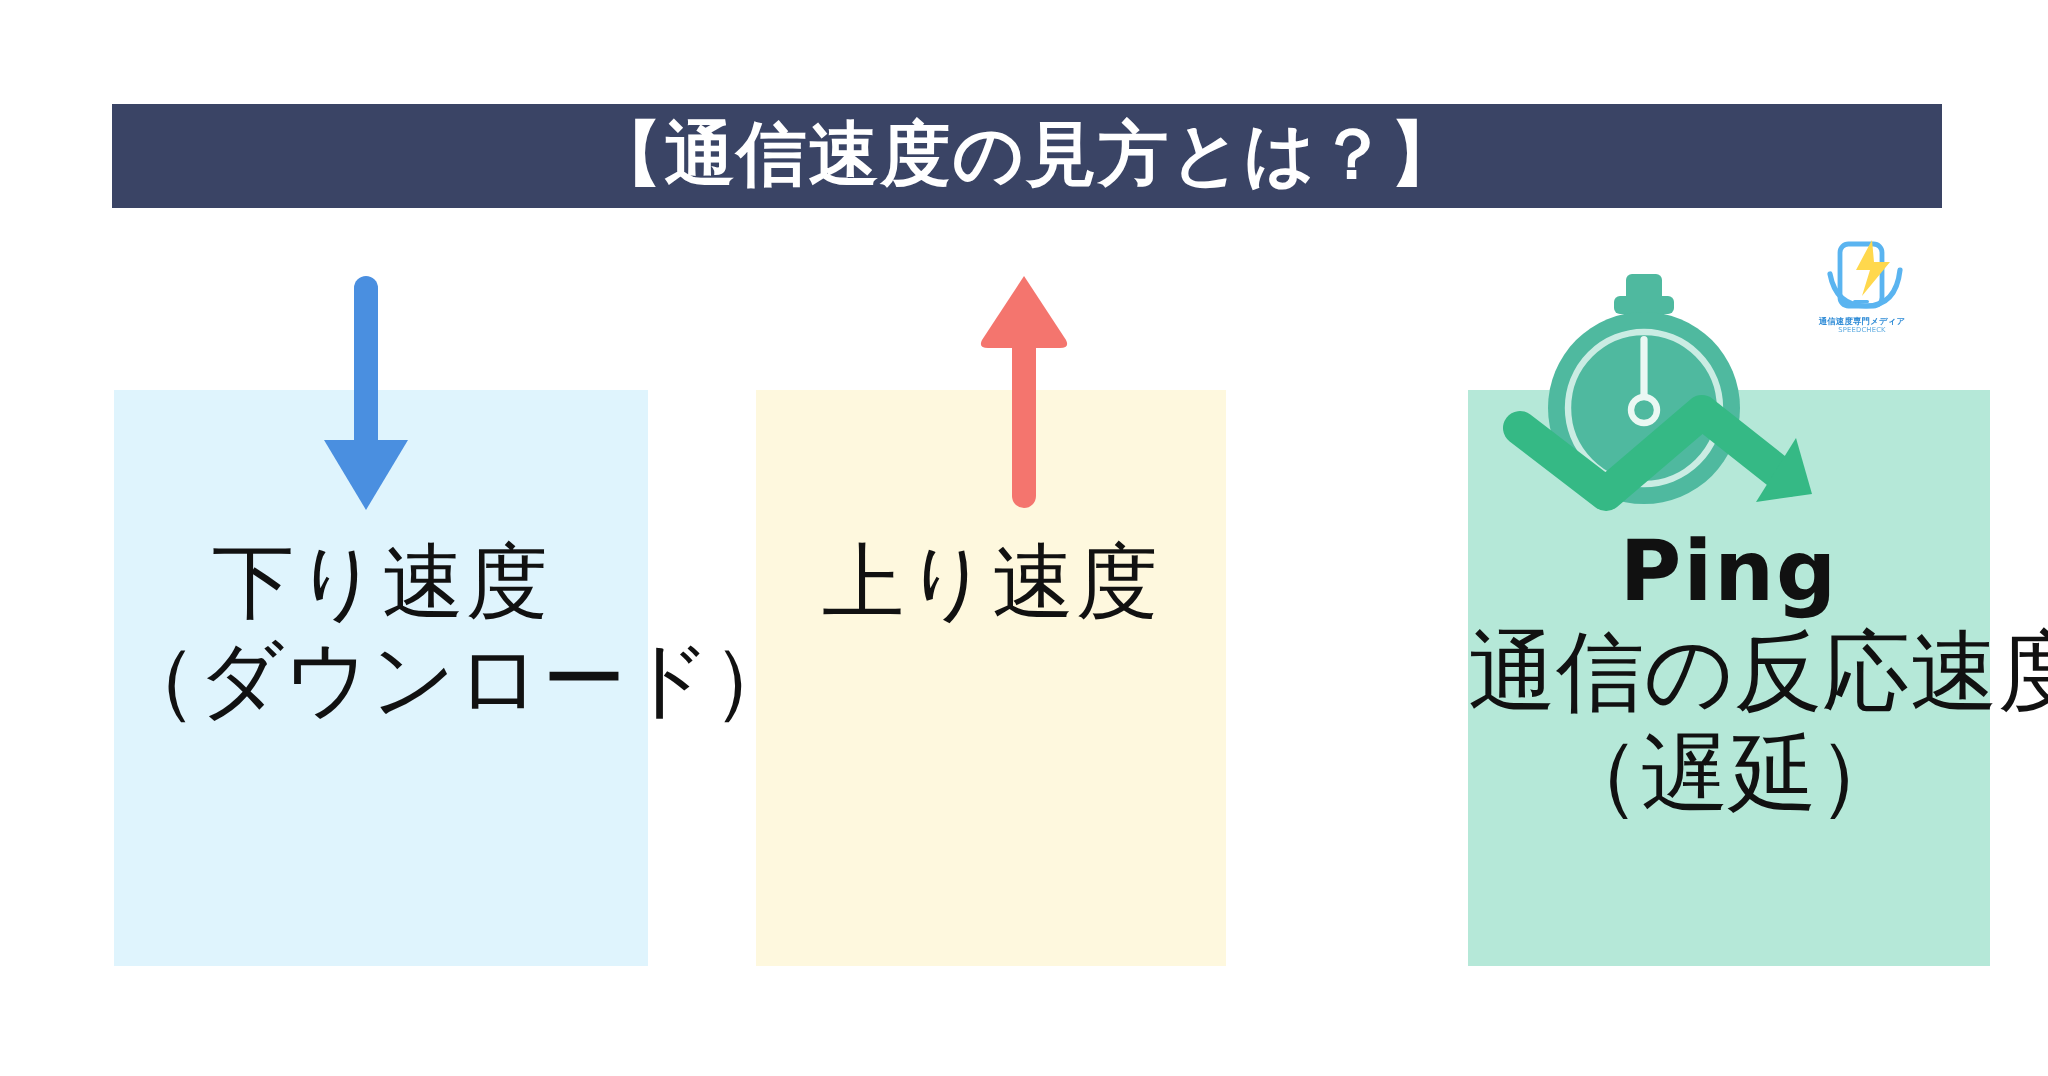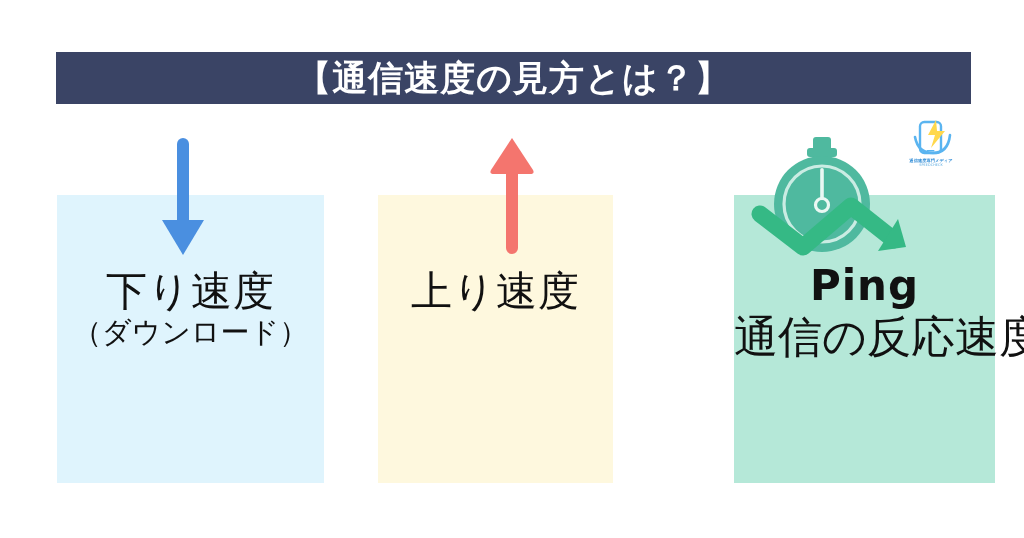--- a/index.html
+++ b/index.html
@@ -79,21 +79,21 @@
     line-height: 1.18;
   }
   .label-main {
     font-size: 41px;
     font-weight: 400;
     color: #111111;
     letter-spacing: 1px;
     white-space: nowrap;
   }
   .label-sub {
-    font-size: 29px;
+    font-size: 42px;
     font-weight: 400;
     color: #111111;
     letter-spacing: 0px;
     white-space: nowrap;
   }
 
   #panel-download .panel-text { top: 72px; }
   #panel-upload   .panel-text { top: 72px; }
   #panel-ping     .panel-text { top: 66px; }
 
@@ -176,20 +176,21 @@
   <div class="panel" id="panel-upload">
     <div class="panel-text">
       <div class="label-main">上り速度</div>
     </div>
   </div>
 
   <div class="panel" id="panel-ping">
     <div class="panel-text">
       <div class="label-main">Ping</div>
       <div class="label-sub">通信の反応速度</div>
+      <div class="label-sub">（遅延）</div>
     </div>
   </div>
 
   <svg class="arrow-svg" id="arrow-down" viewBox="0 0 50 122">
     <rect x="19" y="2" width="12" height="90" rx="6" fill="#4A8FE0"></rect>
     <path d="M4 84 L46 84 L25 119 Z" fill="#4A8FE0"></path>
   </svg>
 
   <svg class="arrow-svg" id="arrow-up" viewBox="0 0 50 120">
     <rect x="19" y="28" width="12" height="90" rx="6" fill="#F4756E"></rect>

